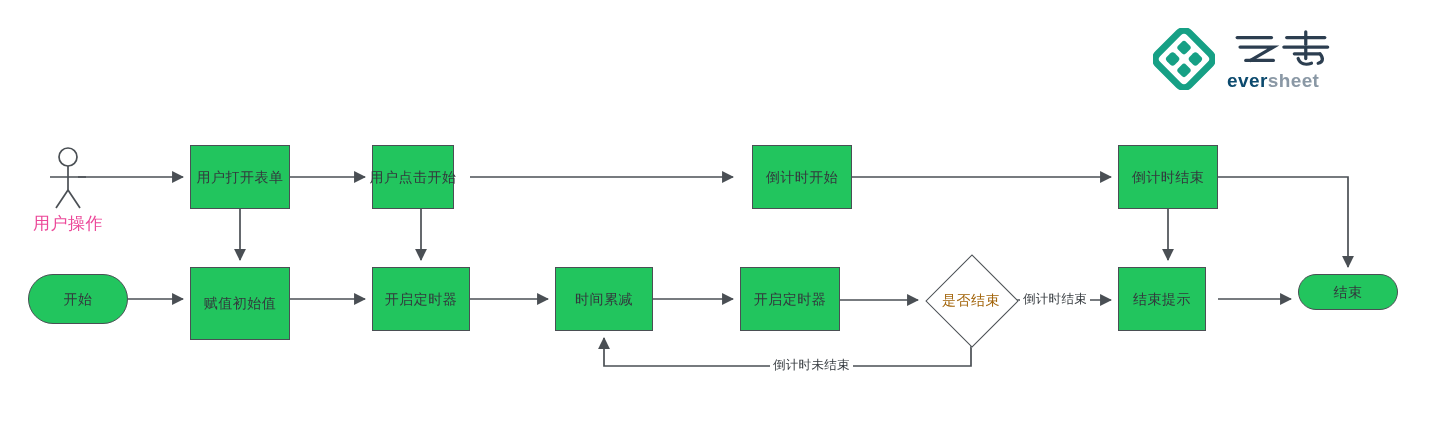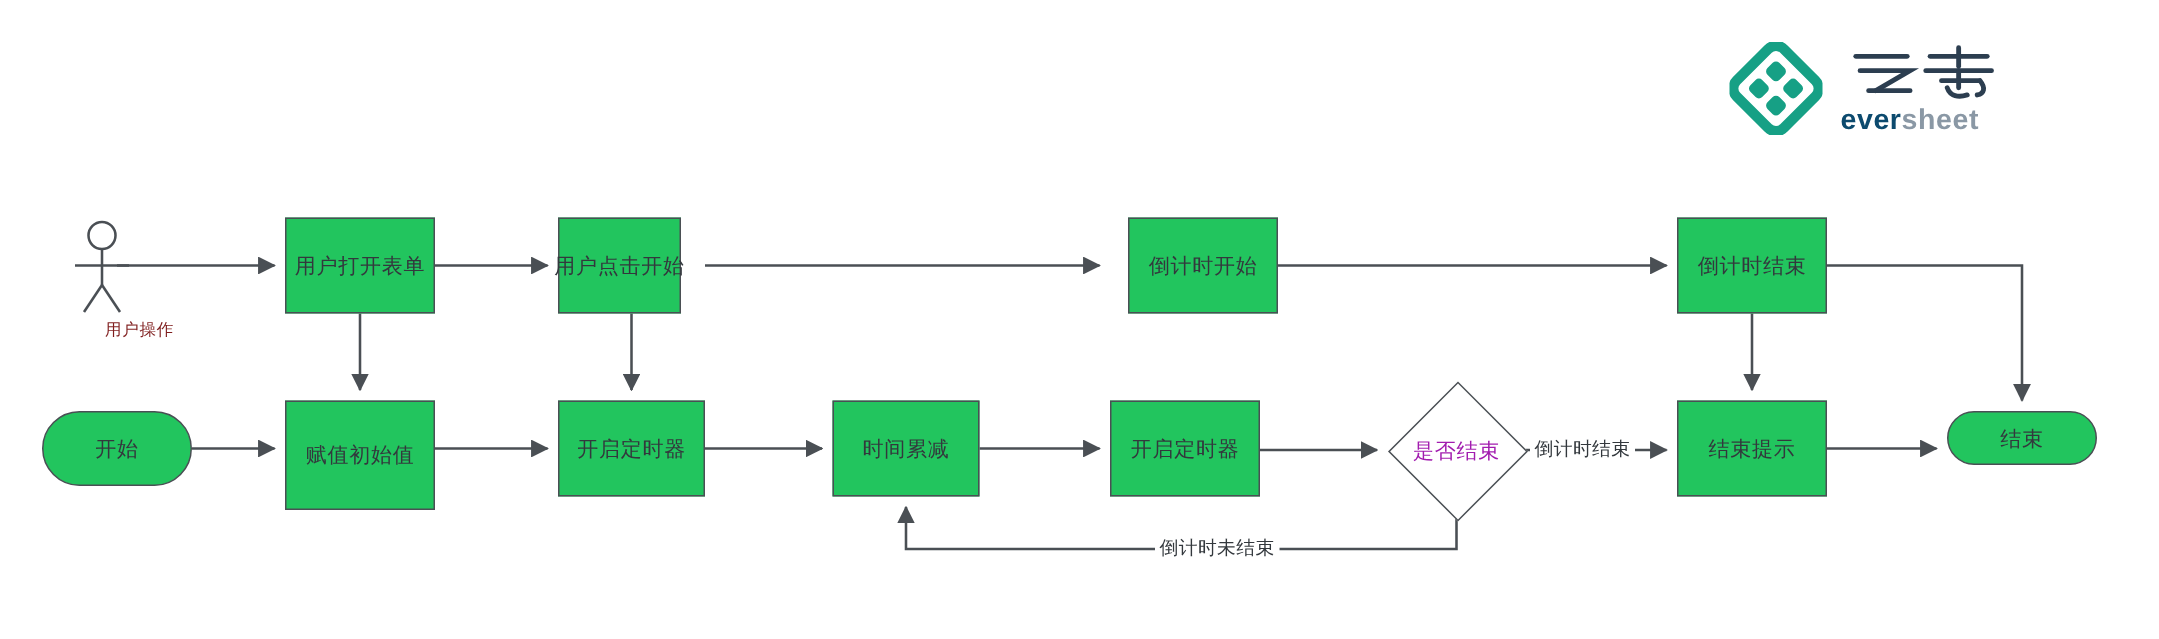--- a/index.html
+++ b/index.html
@@ -45,21 +45,21 @@
   .node.process { border-radius: 0; }
   .node.terminal { border-radius: 32px; }
   .node.decision {
     border: none;
     background: transparent;
   }
   .decision .dlabel {
     position: relative;
     z-index: 2;
     font-size: 14px;
-    color: #a21caf;
+    color: #a16207;
     letter-spacing: 0.5px;
   }
   .decision .dshape {
     position: absolute;
     left: 50%;
     top: 50%;
     width: 64px;
     height: 64px;
     margin-left: -32px;
     margin-top: -32px;
@@ -74,24 +74,24 @@
     position: absolute;
     font-size: 12.5px;
     color: #33383d;
     background: #ffffff;
     padding: 0 3px;
     white-space: nowrap;
     letter-spacing: 0.3px;
   }
   .actor-caption {
     position: absolute;
-    font-size: 11px;
-    color: #7f1d1d;
+    font-size: 17px;
+    color: #ec4899;
     white-space: nowrap;
-    text-align: right;
+    text-align: center;
     letter-spacing: 0.5px;
   }
 
   
   .logo {
     position: absolute;
     display: flex;
     align-items: center;
     gap: 12px;
   }
@@ -208,21 +208,21 @@
 
   <div class="node process" style="left:740px; top:267px; width:100px; height:64px;">
     <span>开启定时器</span>
   </div>
 
   <div class="node decision" style="left:925px; top:265px; width:92px; height:70px;">
     <span class="dshape"></span>
     <span class="dlabel">是否结束</span>
   </div>
 
-  <div class="node process" style="left:1118px; top:267px; width:100px; height:64px;">
+  <div class="node process" style="left:1118px; top:267px; width:88px; height:64px;">
     <span>结束提示</span>
   </div>
 
   <div class="node terminal" style="left:1298px; top:274px; width:100px; height:36px;">
     <span>结束</span>
   </div>
 
   <div class="actor-caption" style="left:20px; top:212px; width:96px;">用户操作</div>
 
   <div class="edge-label" style="left:1020px; top:291px;">倒计时结束</div>

